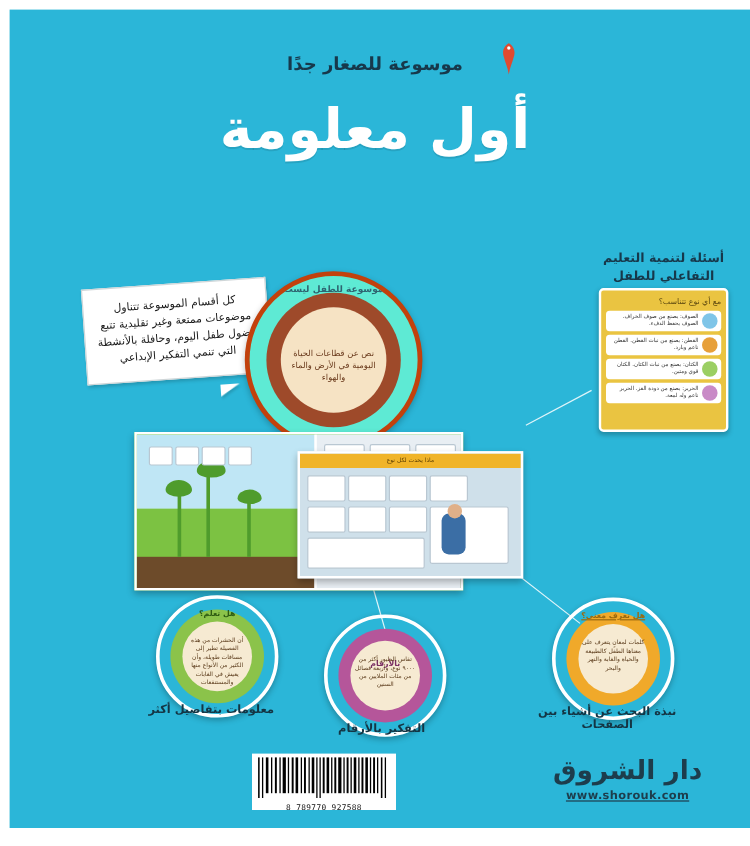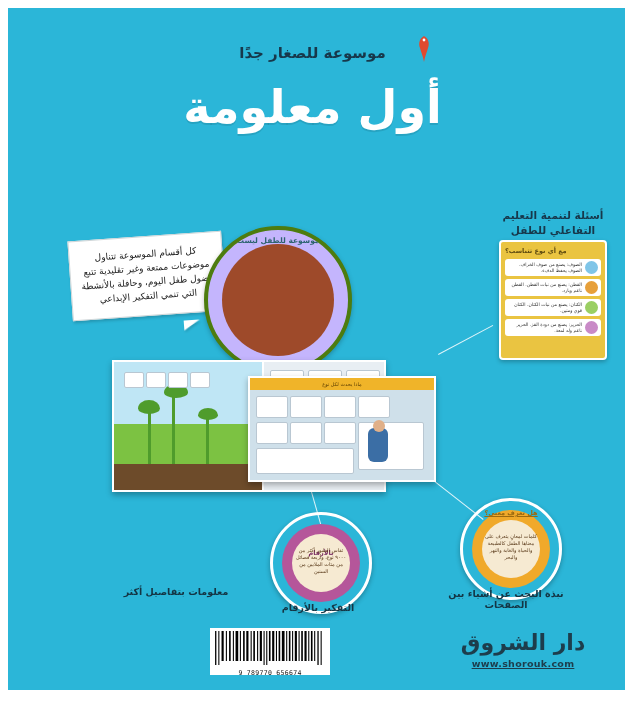--- a/index.html
+++ b/index.html
@@ -117,22 +117,22 @@
     filter: drop-shadow(1px 2px 1px rgba(0,0,0,0.15));
   }
   
   .circle-spread {
     position: absolute;
     left: 196px;
     top: 218px;
     width: 140px;
     height: 140px;
     border-radius: 50%;
-    background: #c4b5fd;
-    border: 4px solid #4d7c0f;
+    background: #5eead4;
+    border: 4px solid #c2410c;
     box-shadow: 0 2px 5px rgba(0,0,0,0.25);
     overflow: hidden;
   }
   .circle-spread .inner {
     position: absolute;
     left: 14px;
     top: 14px;
     right: 14px;
     bottom: 14px;
     border-radius: 50%;
@@ -175,23 +175,23 @@
     height: 120px;
     background: #eac441;
     border: 2px solid #ffffff;
     border-radius: 4px;
     box-shadow: 0 2px 4px rgba(0,0,0,0.25);
     padding: 5px 4px;
     box-sizing: border-box;
     direction: rtl;
   }
   .info-panel .ip-title {
-    text-align: left;
+    text-align: right;
     font-size: 6.5px;
-    font-weight: bold;
+    font-weight: normal;
     color: #5e4a10;
     margin-bottom: 4px;
   }
   .ip-row {
     display: flex;
     align-items: center;
     background: #ffffff;
     border-radius: 3px;
     margin-bottom: 3px;
     padding: 2px 3px;
@@ -362,20 +362,23 @@
     <div class="conn" style="left:430px; top:346px; width:62px; transform:rotate(-28deg);"></div>
 
     <div class="left-bubble">
       <span>كل أقسام الموسوعة تتناول موضوعات ممتعة وغير تقليدية تتبع فضول طفل اليوم، وحافلة بالأنشطة التي تنمي التفكير الإبداعي</span>
     </div>
     <div class="bubble-tail"></div>
 
     <div class="circle-spread">
       <div class="circ-cap-top">موسوعة للطفل ليست</div>
       <div class="inner"></div>
+      <div class="inner2">
+        <div class="circ-label" style="top:34px;">نص عن قطاعات الحياة اليومية في الأرض والماء والهواء</div>
+      </div>
     </div>
 
     <div class="info-panel">
       <div class="ip-title">مع أي نوع تتناسب؟</div>
       <div class="ip-row">
         <div class="ip-dot" style="background:#7fc5e8"></div>
         <div class="ip-text">الصوف: يصنع من صوف الخراف. الصوف يحفظ الدفء.</div>
       </div>
       <div class="ip-row">
         <div class="ip-dot" style="background:#e7a03a"></div>
@@ -423,20 +426,26 @@
       <div class="mini-card" style="left:108px; top:18px; width:30px; height:20px;"></div>
       <div class="mini-card" style="left:6px; top:44px; width:30px; height:20px;"></div>
       <div class="mini-card" style="left:40px; top:44px; width:30px; height:20px;"></div>
       <div class="mini-card" style="left:74px; top:44px; width:30px; height:20px;"></div>
       <div class="mini-card" style="left:108px; top:44px; width:64px; height:46px;"></div>
       <div class="mini-card" style="left:6px; top:70px; width:96px; height:24px;"></div>
       <div style="position:absolute; left:118px; top:50px; width:20px; height:34px; background:#3b6ea5; border-radius:6px;"></div>
       <div style="position:absolute; left:123px; top:42px; width:12px; height:12px; background:#e0b089; border-radius:50%;"></div>
     </div>
 
+    <div class="bcircle" style="left:122px; top:488px;">
+      <div class="ring" style="background:#8bc34a;"></div>
+      <div class="core"></div>
+      <div class="bc-head" style="color:#2e5c12;">هل تعلم؟</div>
+      <div class="bc-txt" style="top:32px; padding:0 22px; box-sizing:border-box;">أن الحشرات من هذه الفصيلة تطير إلى مسافات طويلة، وأن الكثير من الأنواع منها يعيش في الغابات والمستنقعات</div>
+    </div>
     <div class="bc-caption" style="left:98px; top:578px;">معلومات بتفاصيل أكثر</div>
 
     <div class="bcircle" style="left:262px; top:504px;">
       <div class="ring" style="background:#b5569a;"></div>
       <div class="core"></div>
       <div class="bc-head" style="color:#7a2f63;margin-top:26px;">بالأرقام</div>
       <div class="bc-txt" style="top:32px; padding:0 22px; box-sizing:border-box;">تقاس الطيور أكثر من ٩٠٠٠ نوع، وأربعة فصائل من مئات الملايين من السنين</div>
     </div>
     <div class="bc-caption" style="left:240px; top:594px;">التفكير بالأرقام</div>
 
@@ -479,21 +488,21 @@
             <rect x="78.5" y="0" width="1" height="30"></rect>
           <rect x="81" y="0" width="1.5" height="30"></rect>
             <rect x="84" y="0" width="2" height="30"></rect>
           <rect x="87.5" y="0" width="1" height="30"></rect>
             <rect x="90" y="0" width="1.5" height="30"></rect>
           <rect x="93" y="0" width="1" height="30"></rect>
             <rect x="96" y="0" width="1.2" height="34"></rect>
           <rect x="99" y="0" width="1" height="34"></rect>
         </g>
       </svg>
-      <div class="bc-num">9 789770 656674</div>
+      <div class="bc-num">8 789770 927588</div>
     </div>
 
     <div class="publisher">
       <div class="pub-name">دار الشروق</div>
       <div class="pub-url">www.shorouk.com</div>
     </div>
 
   </div>
 </div>
 

